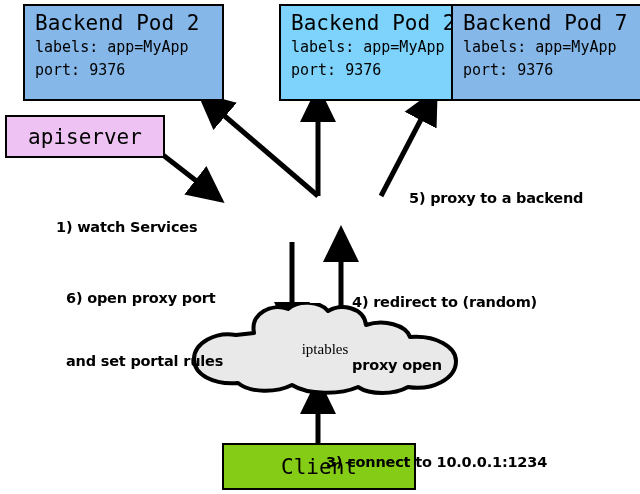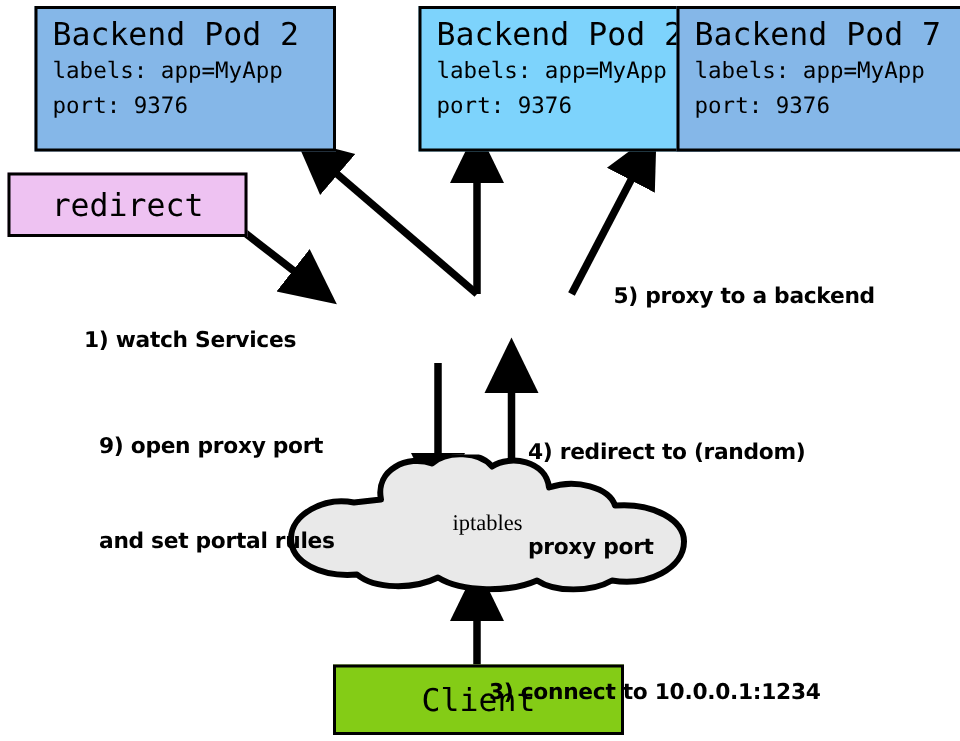--- a/index.html
+++ b/index.html
@@ -124,21 +124,21 @@
     <div class="pod-line">labels: app=MyApp</div>
     <div class="pod-line">port: 9376</div>
   </div>
 
   <div class="node pod" style="left:451px; top:4px; width:201px; height:97px; background:#85b7e8;">
     <div class="pod-title">Backend Pod 7</div>
     <div class="pod-line">labels: app=MyApp</div>
     <div class="pod-line">port: 9376</div>
   </div>
 
-  <div class="node centered-label" id="apiserver-node" style="left:5px; top:115px; width:160px; height:43px; background:#eec2f2;">redirect</div>
+  <div class="node centered-label" id="apiserver-node" style="left:5px; top:115px; width:160px; height:43px; background:#eec2f2;">apiserver</div>
 
 
   <div class="cloud-wrap" style="left:188px; top:303px; width:274px; height:92px;">
     <svg width="274" height="92" viewBox="0 0 274 92" xmlns="http://www.w3.org/2000/svg">
       <path d="M66,30
                C62,10 84,0 100,6
                C110,-3 132,-2 140,8
                C152,0 176,4 178,22
                C196,16 218,22 222,34
                C248,32 268,44 268,58
@@ -152,30 +152,30 @@
     <div class="cloud-text">iptables</div>
   </div>
 
   <div class="node centered-label" id="client-node" style="left:222px; top:443px; width:194px; height:47px; background:#84cc16;">Client</div>
 
   <div class="annot" style="left:14px; top:175px;margin-left:42px;">
     <div>1) watch Services</div>
   </div>
 
   <div class="annot" style="left:66px; top:246px;">
-    <div>9) open proxy port</div>
+    <div>6) open proxy port</div>
     <div>and set portal rules</div>
   </div>
 
   <div class="annot" style="left:326px; top:410px;">
     <div>3) connect to 10.0.0.1:1234</div>
   </div>
 
   <div class="annot" style="left:352px; top:250px;">
     <div>4) redirect to (random)</div>
-    <div>proxy port</div>
+    <div>proxy open</div>
   </div>
 
   <div class="annot" style="left:409px; top:146px;">
     <div>5) proxy to a backend</div>
   </div>
 
 </div>
 
 </body></html>

